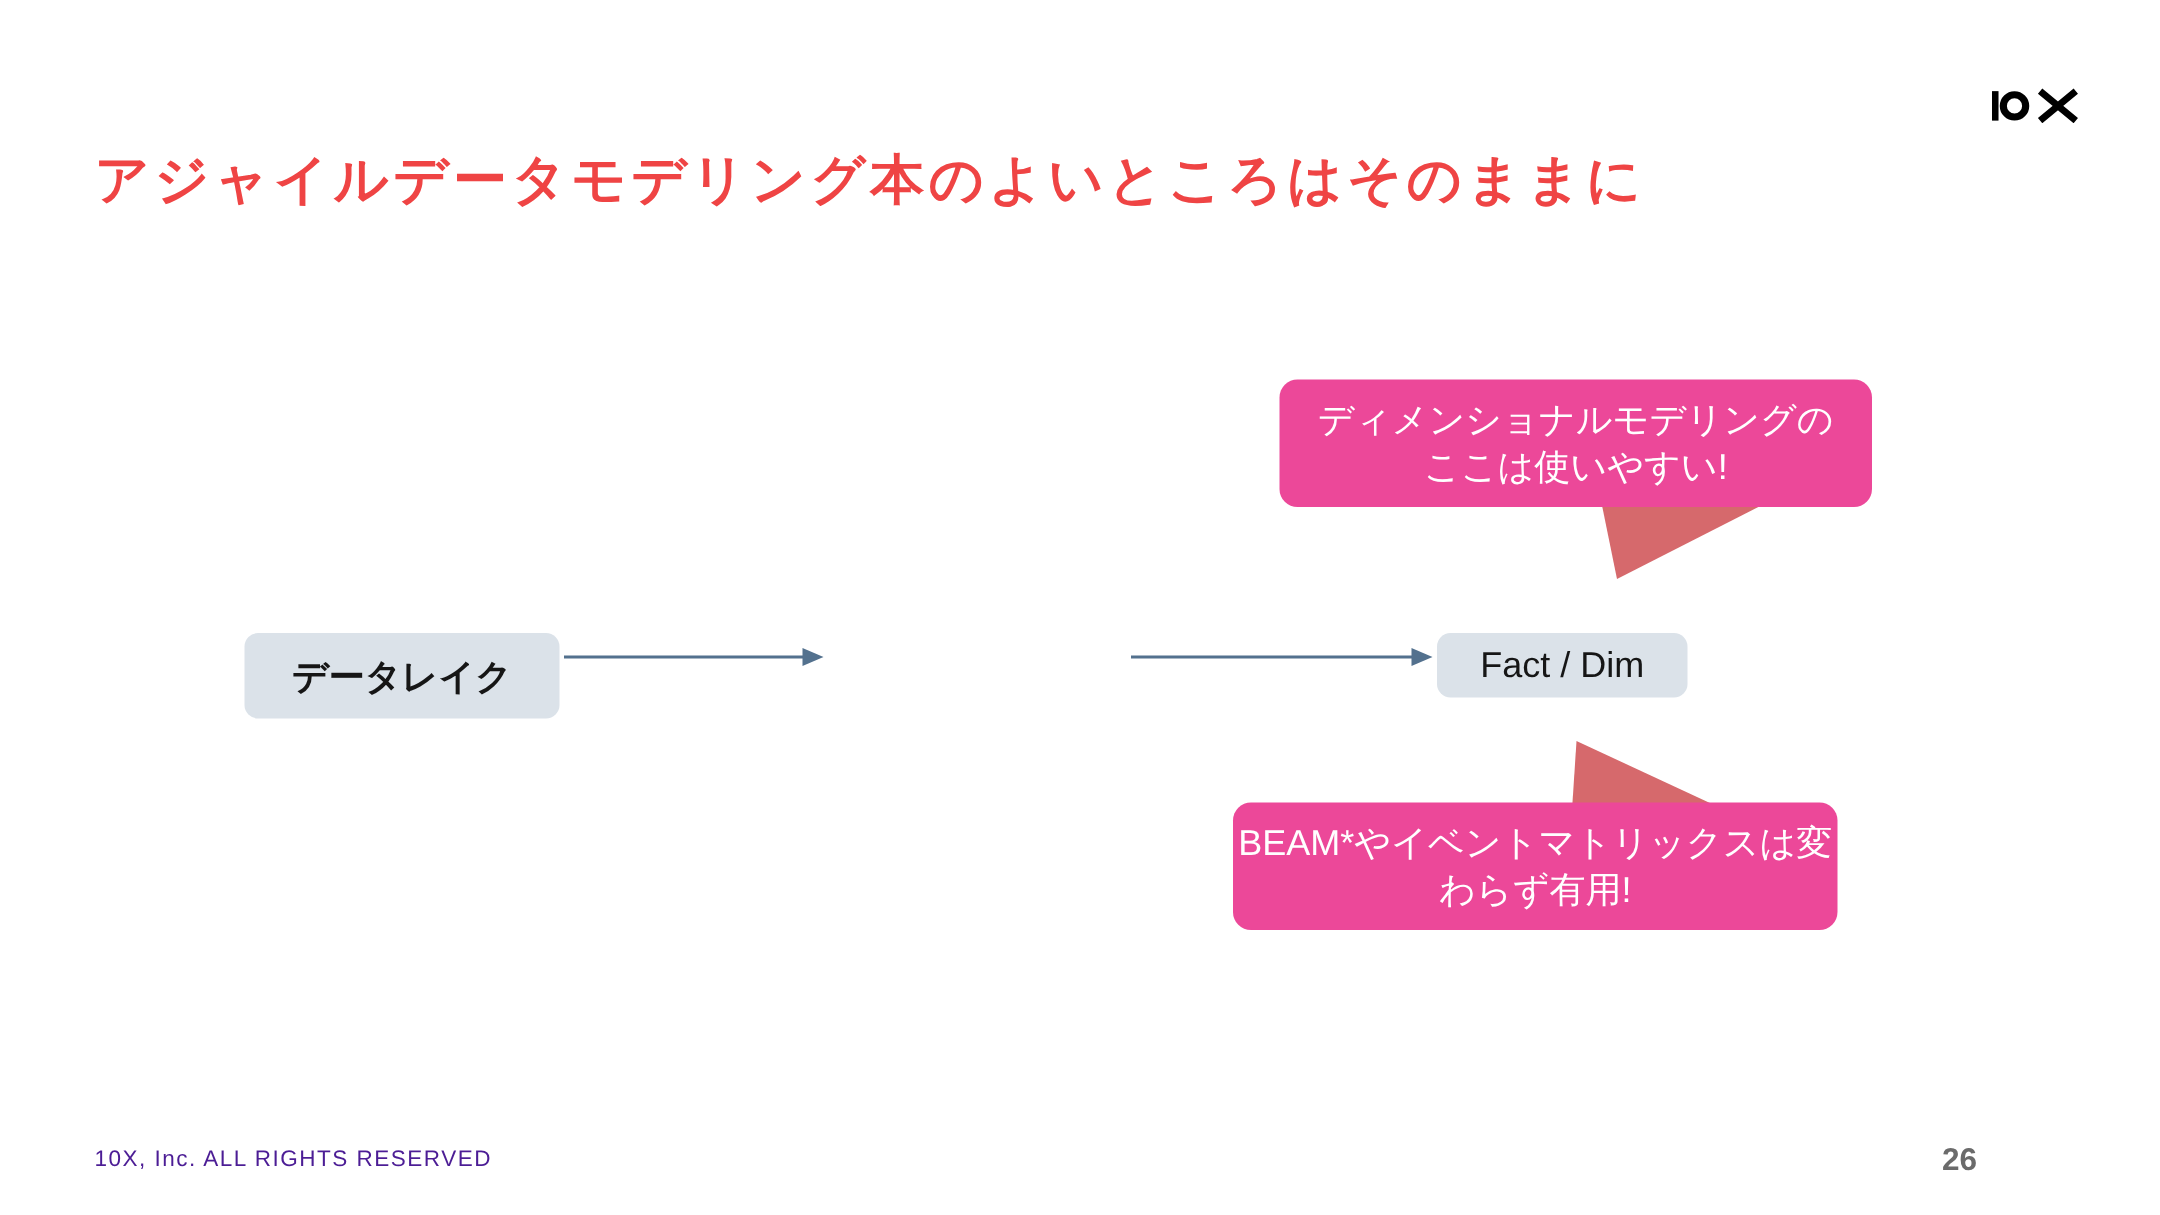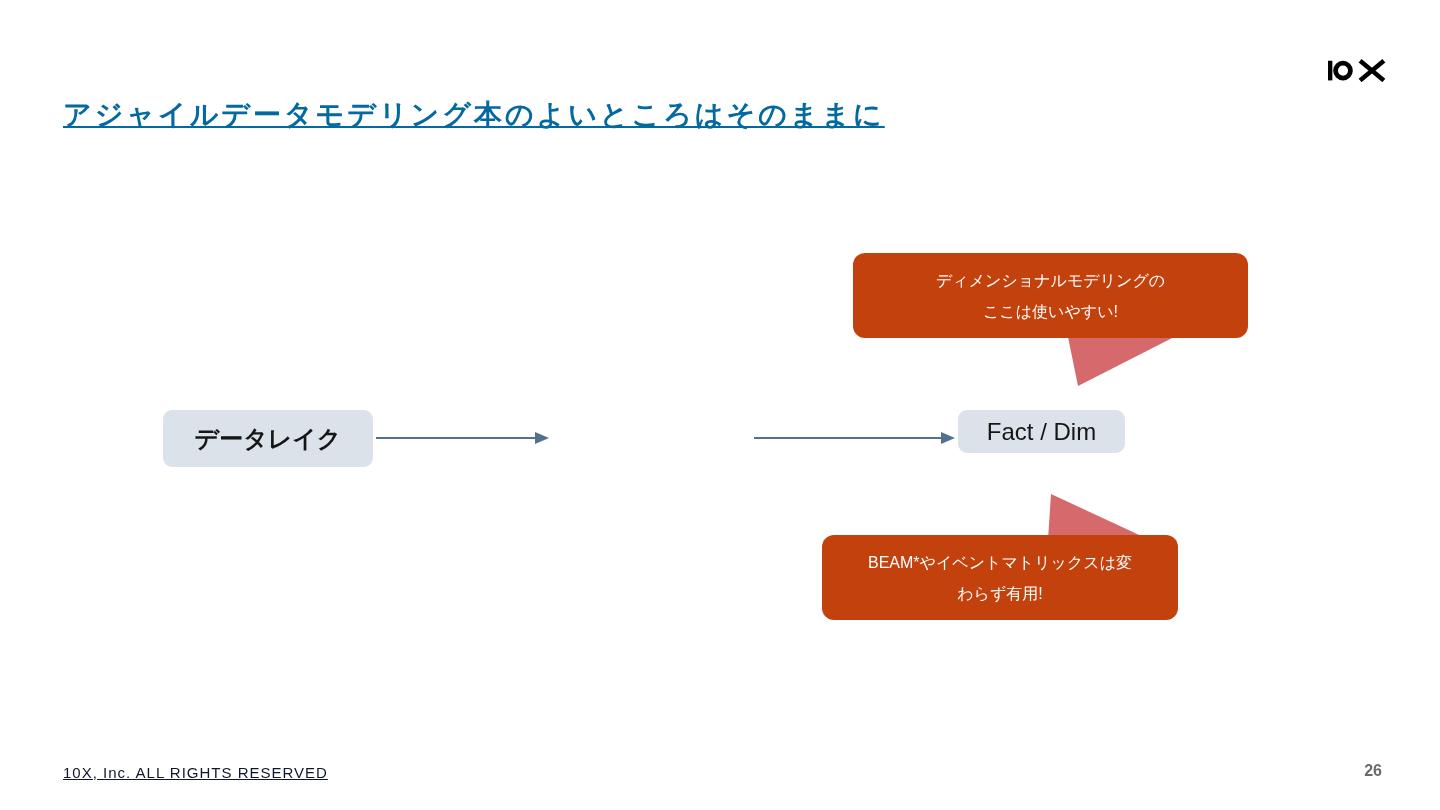--- a/index.html
+++ b/index.html
@@ -8,26 +8,25 @@
     width: 1440px;
     height: 810px;
     background: #ffffff;
     overflow: hidden;
     font-family: "Liberation Sans", "DejaVu Sans", sans-serif;
   }
   .slide-title {
     position: absolute;
     left: 63px;
     top: 96px;
-    font-size: 28px;
+    font-size: 36px;
     font-weight: 700;
     letter-spacing: 3px;
-    color: #0369a1;
+    color: #ef4444;
     white-space: nowrap;
-    text-decoration: underline;
   }
   .logo {
     position: absolute;
     left: 1328px;
     top: 54px;
     width: 60px;
     height: 28px;
   }
   .connector-layer {
     position: absolute;
@@ -40,57 +39,57 @@
   .node {
     position: absolute;
     z-index: 2;
     background: #DBE2E9;
     border-radius: 9px;
     display: flex;
     align-items: center;
     justify-content: center;
     color: #161616;
     font-size: 24px;
+    margin-top: 12px;
   }
   .node-1 { left: 163px; top: 410px; width: 210px; height: 57px; font-weight: 600; }
   .node-2 { left: 548px; top: 410px; width: 205px; height: 57px; }
   .node-3 { left: 958px; top: 410px; width: 167px; height: 43px; }
   .callout {
     position: absolute;
     z-index: 2;
-    background: #c2410c;
+    background: #ec4899;
     border-radius: 12px;
     color: #ffffff;
-    font-size: 16px;
+    font-size: 24px;
     line-height: 31px;
     text-align: center;
     display: flex;
     align-items: center;
     justify-content: center;
     white-space: pre-line;
   }
   .callout-top { left: 853px; top: 253px; width: 395px; height: 85px; }
-  .callout-bottom { left: 822px; top: 535px; width: 356px; height: 85px; }
+  .callout-bottom { left: 822px; top: 535px; width: 403px; height: 85px; }
   .footer-text {
     position: absolute;
     left: 63px;
     top: 764px;
     font-size: 15px;
     letter-spacing: 1px;
-    color: #0f172a;
+    color: #4c1d95;
     white-space: nowrap;
-    text-decoration: underline;
   }
   .page-number {
     position: absolute;
-    left: 1356px;
+    left: 1292px;
     top: 762px;
     width: 26px;
     text-align: right;
-    font-size: 16px;
+    font-size: 21px;
     font-weight: 700;
     color: #6B6B6B;
   }
 </style>
 </head>
 <body>
 
 <div class="slide">
 
   <div class="slide-title">アジャイルデータモデリング本のよいところはそのままに</div>

